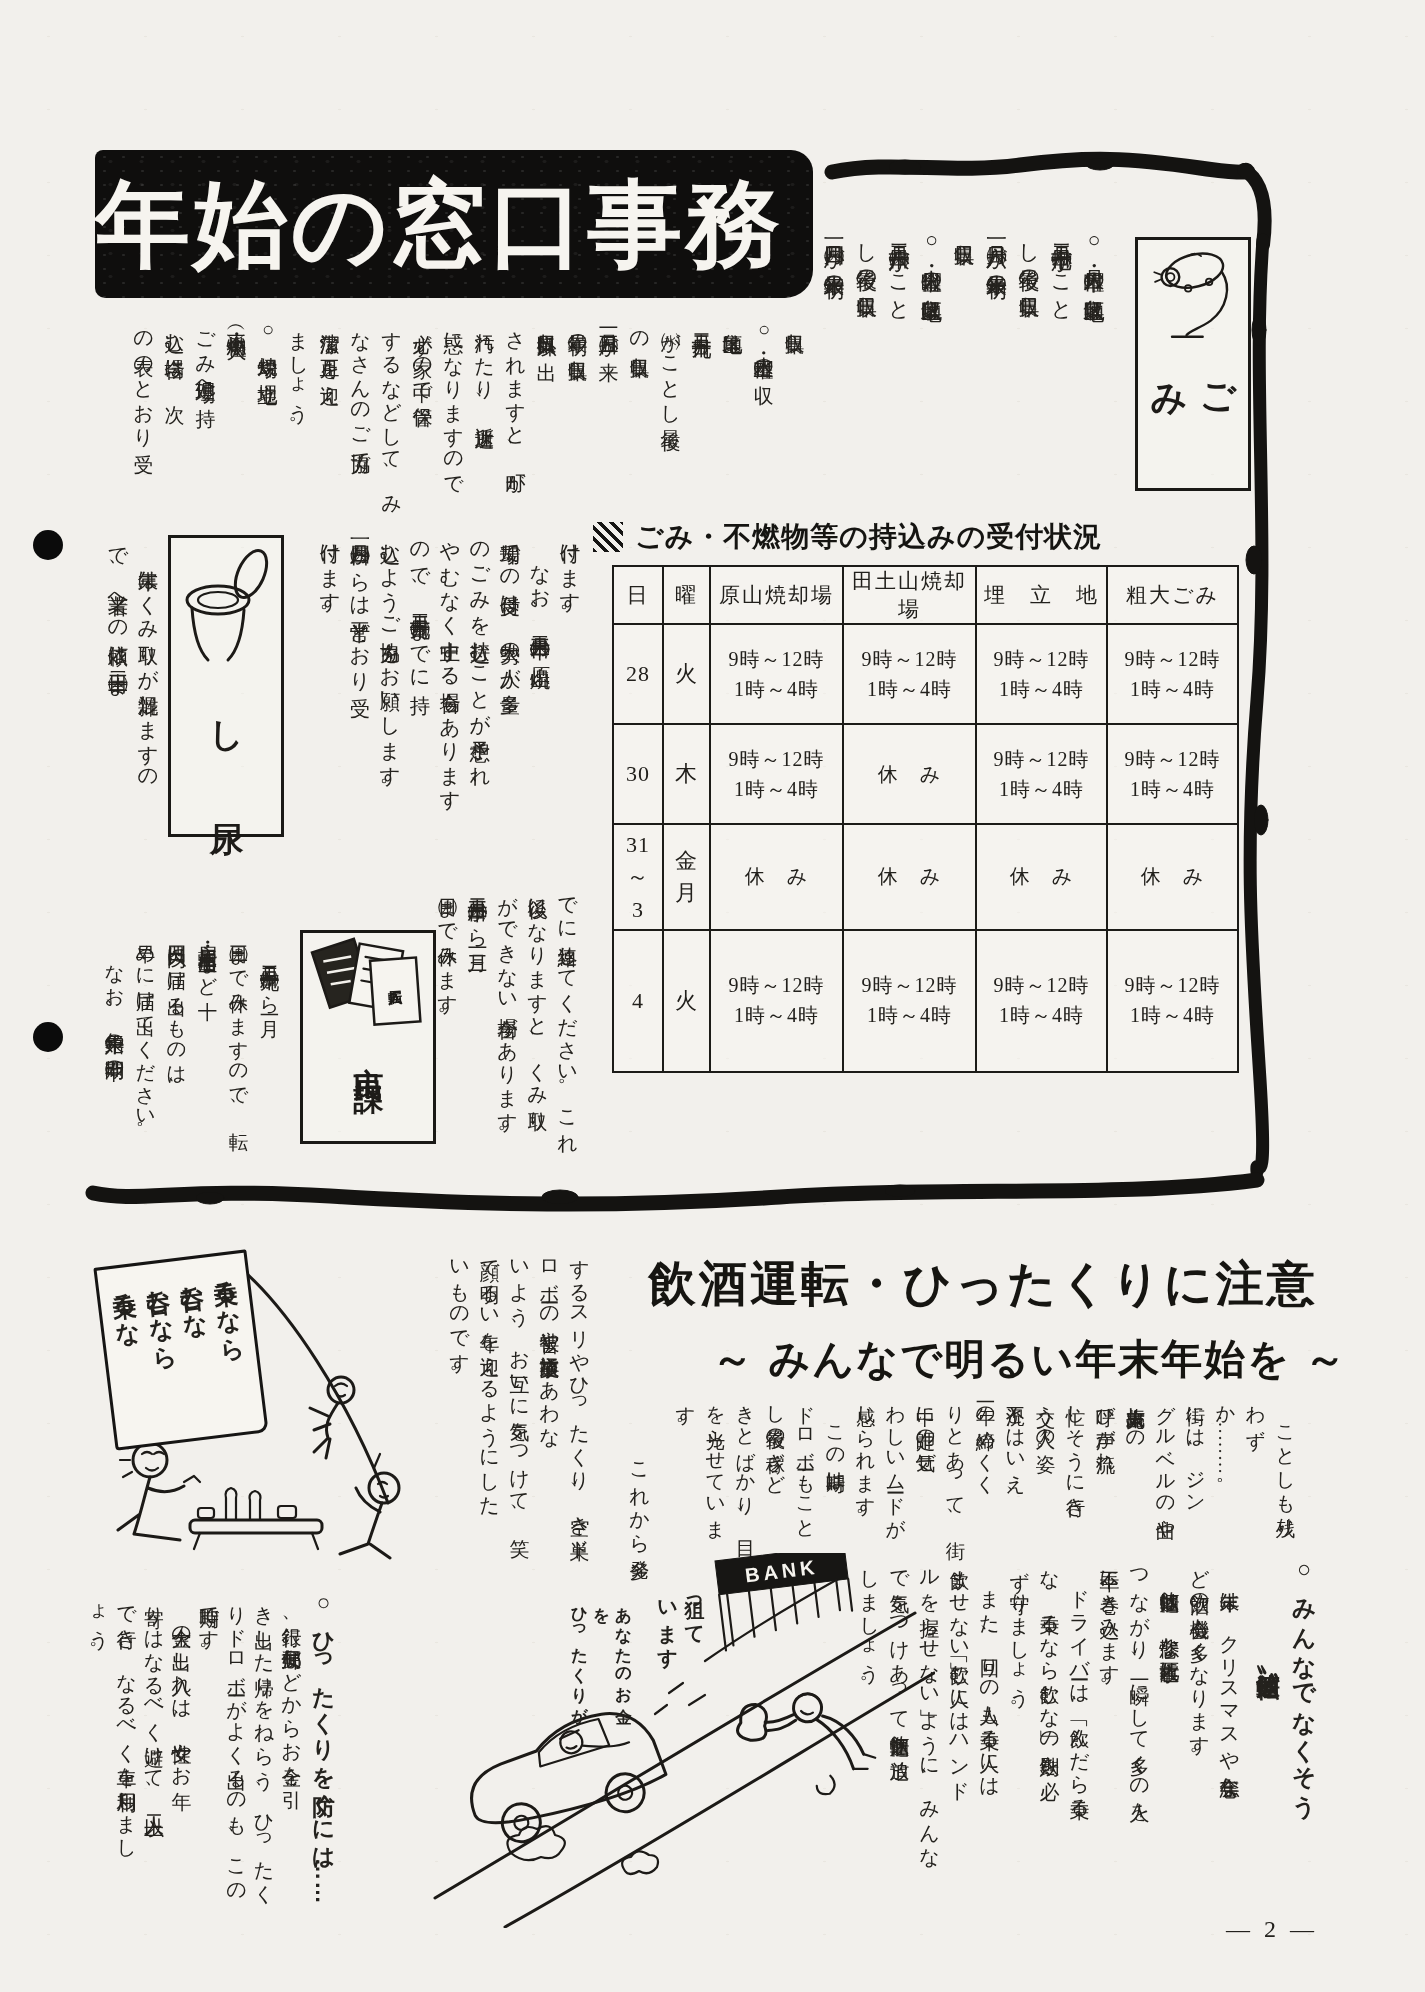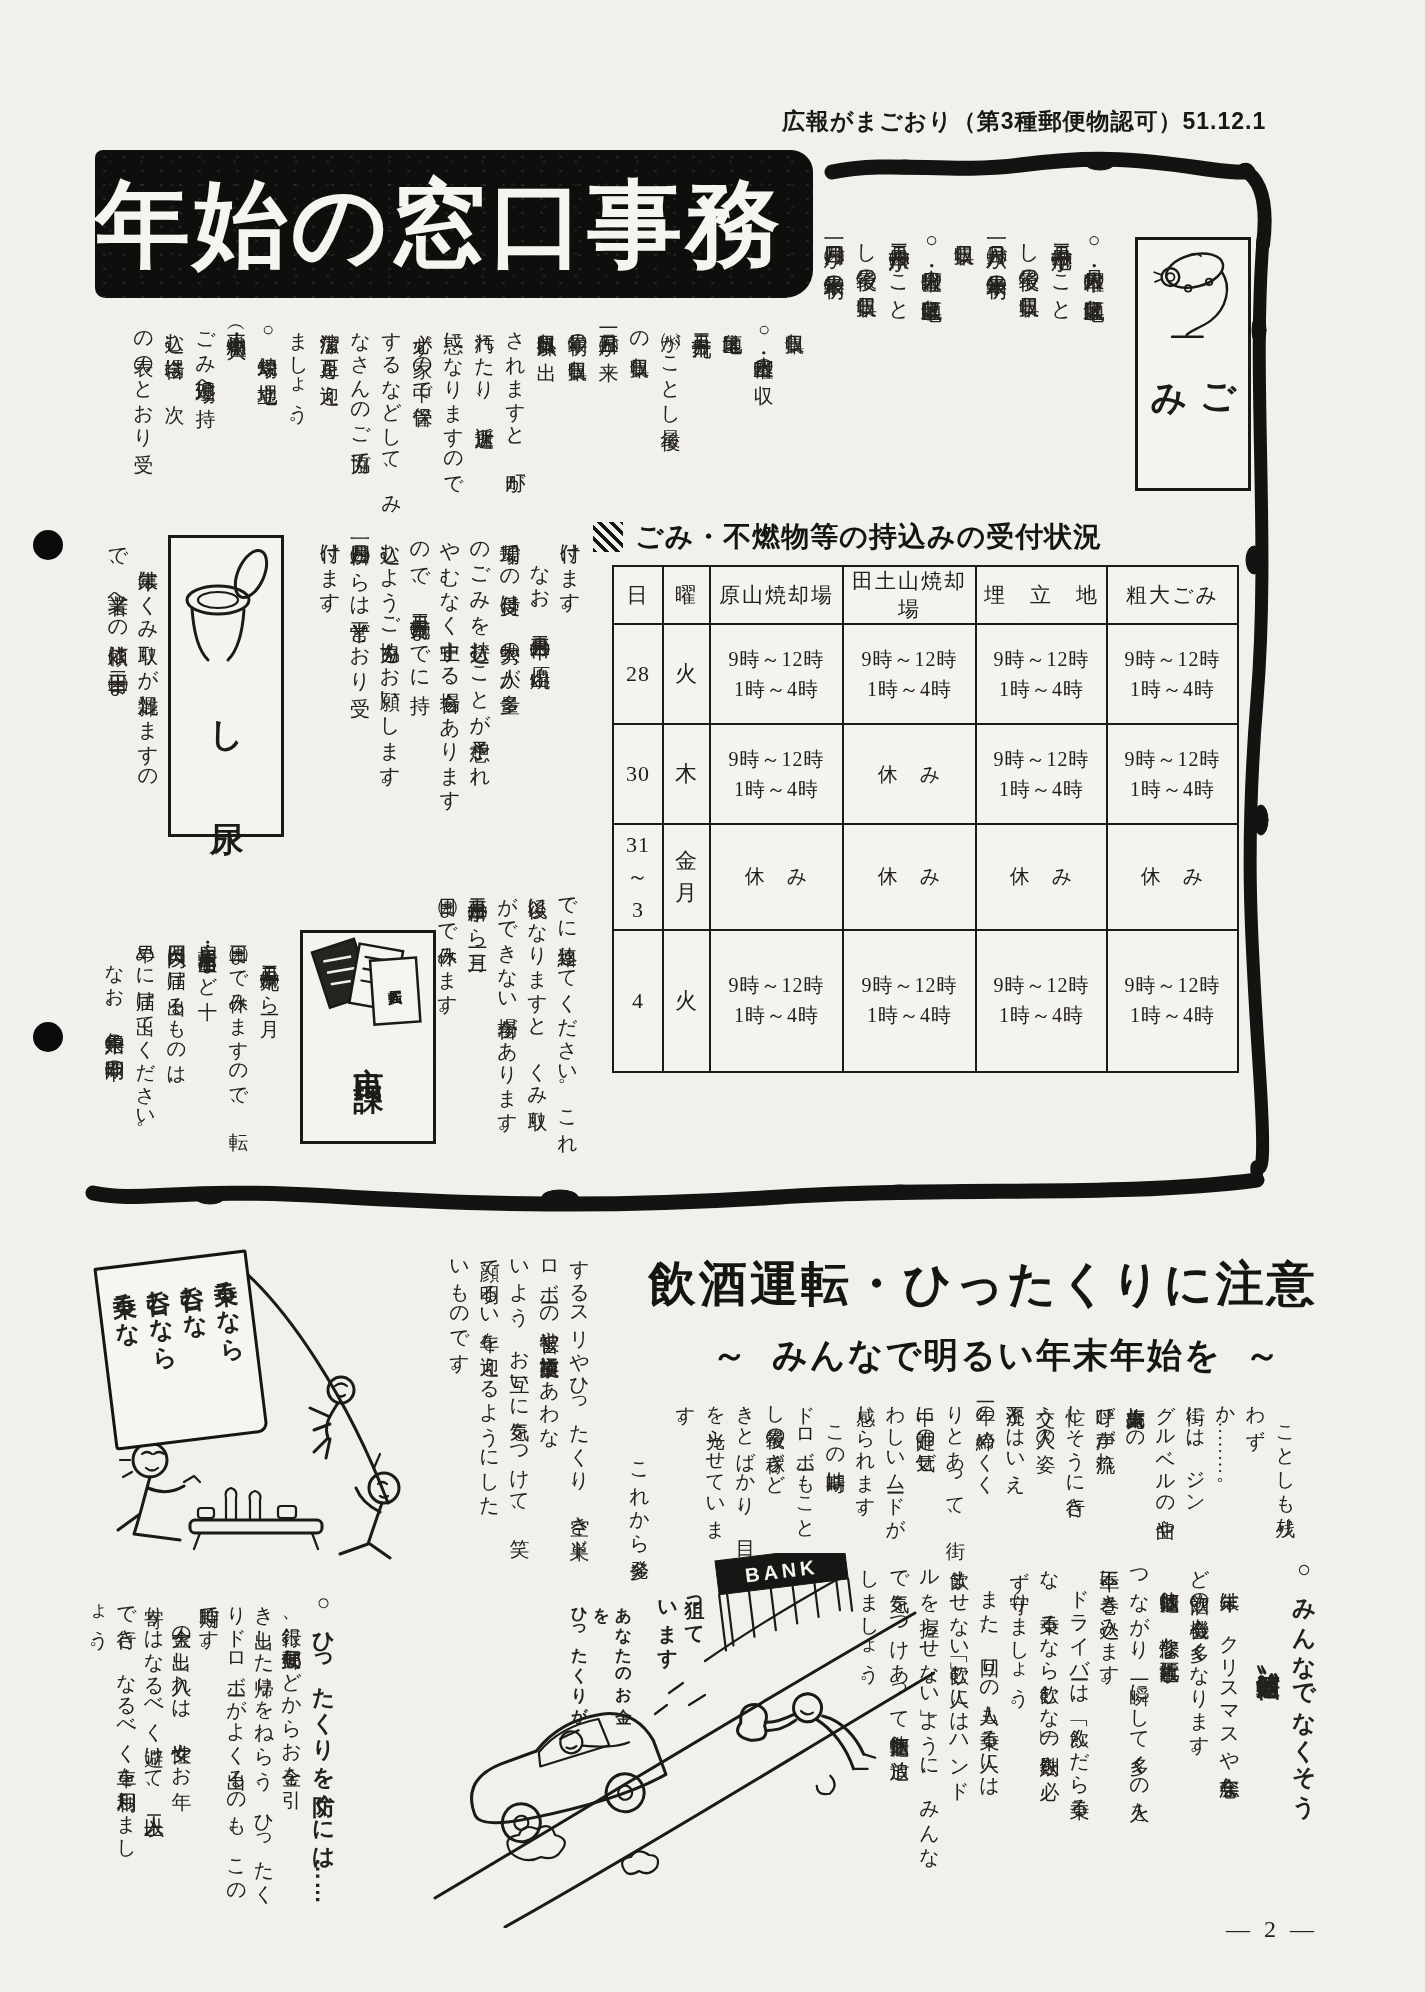--- a/index.html
+++ b/index.html
@@ -76,22 +76,22 @@
   table.sched tbody tr:nth-child(5){height:96px;}
   .cl{line-height:1.15;font-size:20px;margin:7px 0;letter-spacing:1px;}
   .daycell .cl{font-size:22px;}
   .headline{
     position:absolute;left:648px;top:1252px;
     font-family:"Liberation Sans","DejaVu Sans",sans-serif;
     font-weight:800;font-size:48px;letter-spacing:3px;color:#161511;white-space:nowrap;
   }
   .subhead{
     position:absolute;left:712px;top:1332px;
-    font-family:Liberation Mono, monospace;
-    font-weight:800;font-size:35px;letter-spacing:2px;color:#161511;white-space:nowrap;
+    font-family:Liberation Sans, sans-serif;
+    font-weight:800;font-size:41px;letter-spacing:2px;color:#161511;white-space:nowrap;
   }
   .handbanner{
     position:absolute;left:104px;top:1258px;width:148px;height:178px;
     border:3px solid #161514;background:#f7f5f0;
     transform:rotate(-7deg);border-radius:2px 2px 10px 4px;
     display:flex;justify-content:center;
   }
   .handbanner .vcol{position:static;}
   .pageno{
     position:absolute;left:1226px;top:1916px;font-size:24px;letter-spacing:4px;
@@ -101,21 +101,20 @@
   svg .ln2{stroke:#1c1a17;stroke-width:2.2;fill:none;stroke-linecap:round;stroke-linejoin:round;}
 </style>
 </head>
 <body>
 
 <div class="page">
 
   <div class="punch" style="top:530px"></div>
   <div class="punch" style="top:1022px"></div>
 
-  <div class="header-date">広報がまごおり（第3種郵便物認可）51.12.1</div>
 
   <svg class="abs" style="left:0;top:0" width="1425" height="1992" viewBox="0 0 1425 1992">
     <g stroke="#141311" fill="none" stroke-linecap="round">
       <path d="M832 172 C 890 160, 950 174, 1020 165 S 1130 158, 1200 168 S 1238 166, 1248 172" stroke-width="15"></path>
       <path d="M1244 170 C 1262 180, 1268 205, 1263 245" stroke-width="14"></path>
       <path d="M1263 240 C 1252 380, 1270 540, 1257 700 S 1252 950, 1260 1080 S 1255 1150, 1257 1172" stroke-width="13"></path>
       <path d="M1257 1180 C 1120 1198, 950 1186, 780 1197 S 480 1205, 330 1196 S 140 1203, 93 1193" stroke-width="15"></path>
       <ellipse cx="1259" cy="330" rx="7" ry="16" fill="#141311"></ellipse>
       <ellipse cx="1254" cy="560" rx="8" ry="14" fill="#141311"></ellipse>
       <ellipse cx="1261" cy="820" rx="7" ry="15" fill="#141311"></ellipse>

